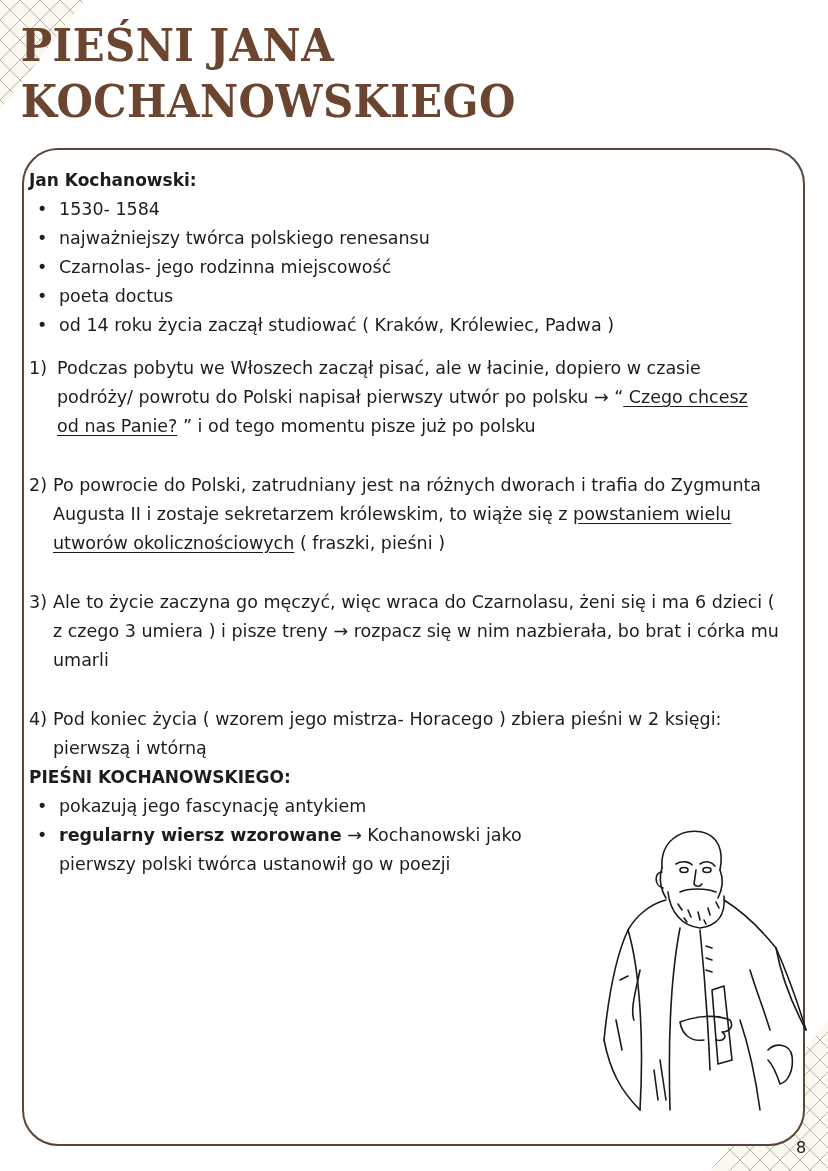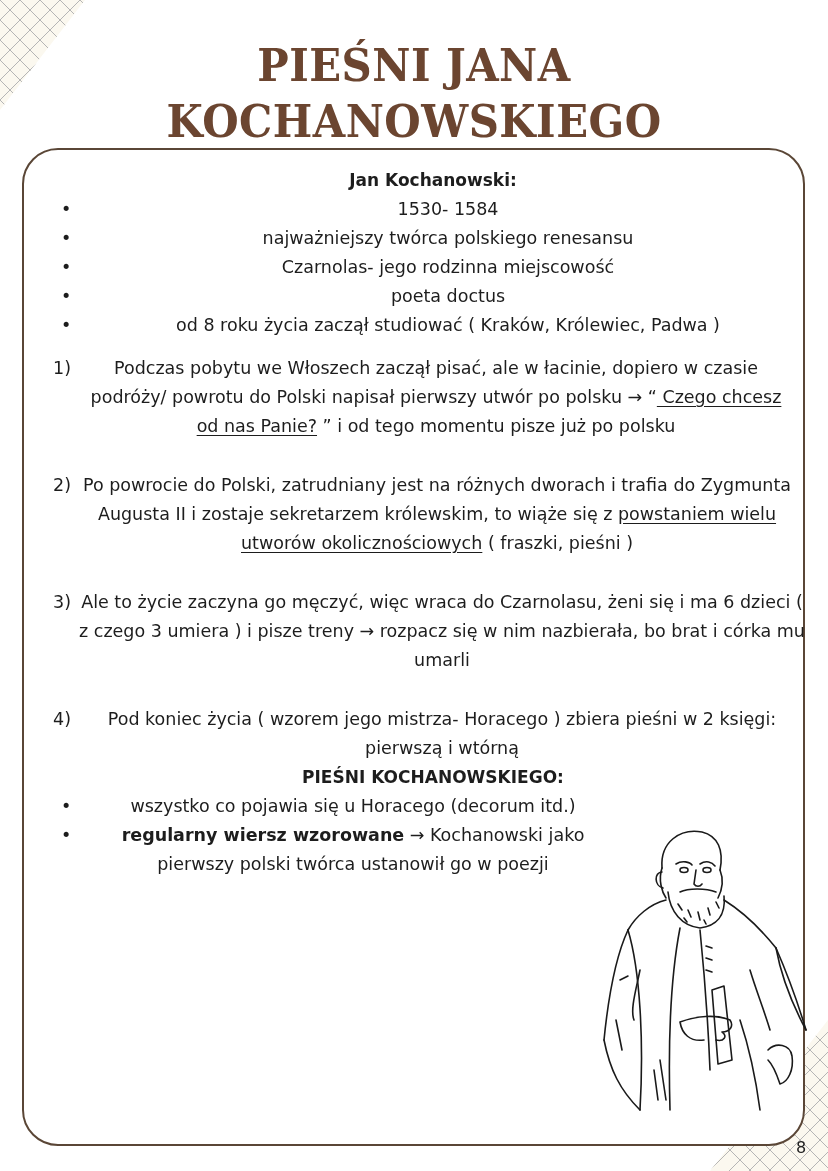--- a/index.html
+++ b/index.html
@@ -8,41 +8,39 @@
     background: #ffffff;
     font-family: "DejaVu Sans", "Liberation Sans", sans-serif;
     color: #1d1d1d;
   }
   .grid-corner {
     position: absolute; overflow: hidden;
   }
   .grid-corner svg { display: block; }
   .title {
     position: absolute; left: 0; right: 0; top: 18px;
-    text-align: center;
     font-family: "DejaVu Serif", "Liberation Serif", serif;
     font-weight: bold;
     color: #6b4530;
     font-size: 44px;
     line-height: 56px;
     letter-spacing: 0.5px;
-    margin-top: 20px;
   }
   .title div { transform: scaleX(0.95); }
   .card {
     position: absolute; left: 22px; top: 148px;
     width: 783px; height: 998px;
     border: 2px solid #5a4636;
     border-radius: 36px;
     background: #ffffff;
     box-sizing: border-box;
   }
   .content {
-    position: absolute; left: 53px; top: 166px; width: 760px;
-    font-size: 17.5px; line-height: 29px; text-align: center;
+    position: absolute; left: 29px; top: 166px; width: 760px;
+    font-size: 17.5px; line-height: 29px;
   }
   .heading { font-weight: bold; font-size: 17px; margin: 0; }
   ul.bullets { margin: 0; padding: 0 0 0 30px; list-style: none; }
   ul.bullets li { position: relative; padding-left: 0; }
   ul.bullets li::before {
     content: "•"; position: absolute; left: -22px; top: 0;
   }
   .para { margin: 0; position: relative; }
   .para .num { position: absolute; left: 0; top: 0; }
   .para .body { padding-left: 24px; }
@@ -140,21 +138,21 @@
 
 <div class="card"></div>
 
 <div class="content">
   <p class="heading">Jan Kochanowski:</p>
   <ul class="bullets">
     <li>1530- 1584</li>
     <li>najważniejszy twórca polskiego renesansu</li>
     <li>Czarnolas- jego rodzinna miejscowość</li>
     <li>poeta doctus</li>
-    <li>od 8 roku życia zaczął studiować ( Kraków, Królewiec, Padwa )</li>
+    <li>od 14 roku życia zaczął studiować ( Kraków, Królewiec, Padwa )</li>
   </ul>
 
   <div class="para p1">
     <span class="num">1)</span>
     <div class="body" style="width:710px;">
       <span>Podczas pobytu we Włoszech zaczął pisać, ale w łacinie, dopiero w czasie podróży/ powrotu do Polski napisał pierwszy utwór po polsku → “</span><span class="u"> Czego chcesz od nas Panie?</span><span> ”  i od tego momentu pisze już po polsku</span>
     </div>
   </div>
 
   <div class="para p2">
@@ -170,21 +168,21 @@
   </div>
 
   <div class="para p4">
     <span class="num">4)</span>
     <div class="body" style="width:730px;">Pod koniec życia ( wzorem jego mistrza- Horacego ) zbiera pieśni w 2 księgi: pierwszą i wtórną</div>
   </div>
 
   <div class="sec2">
     <p class="heading">PIEŚNI KOCHANOWSKIEGO:</p>
     <ul class="bullets" style="width:540px;">
-      <li>wszystko co pojawia się u Horacego (decorum itd.)</li>
+      <li>pokazują jego fascynację antykiem</li>
       <li><span class="b">regularny wiersz wzorowane</span><span> → Kochanowski jako pierwszy polski twórca ustanowił go w poezji</span></li>
     </ul>
   </div>
 </div>
 
 <div class="portrait">
   <svg width="210" height="300" viewBox="0 0 210 300" fill="none" stroke="#1a1a1a" stroke-width="1.6" stroke-linecap="round" stroke-linejoin="round">
 
     <path d="M62 48 C60 22 80 8 102 12 C118 16 124 30 120 50"></path>
     <path d="M62 48 C58 60 62 72 66 78"></path>

